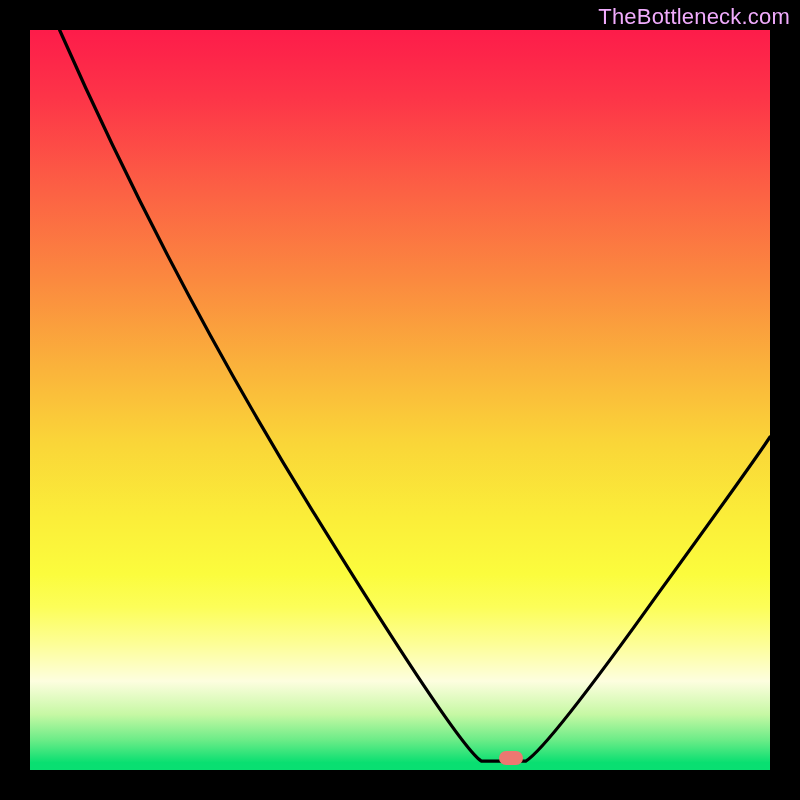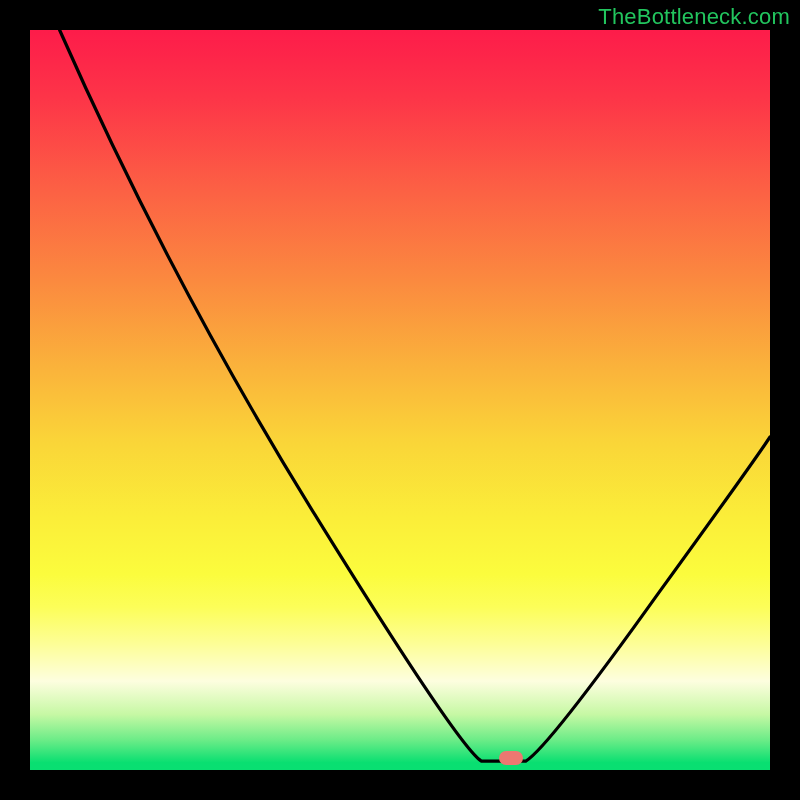--- a/index.html
+++ b/index.html
@@ -16,21 +16,21 @@
     width: 800px;
     height: 800px;
     background: #000;
   }
   .watermark {
     position: absolute;
     top: 4px;
     right: 10px;
     font-size: 22px;
     font-weight: 500;
-    color: #22c55e;
+    color: #f0abfc;
     letter-spacing: 0.2px;
     z-index: 5;
   }
   .plot {
     position: absolute;
     left: 30px;
     top: 30px;
     width: 740px;
     height: 740px;
     background: linear-gradient(

